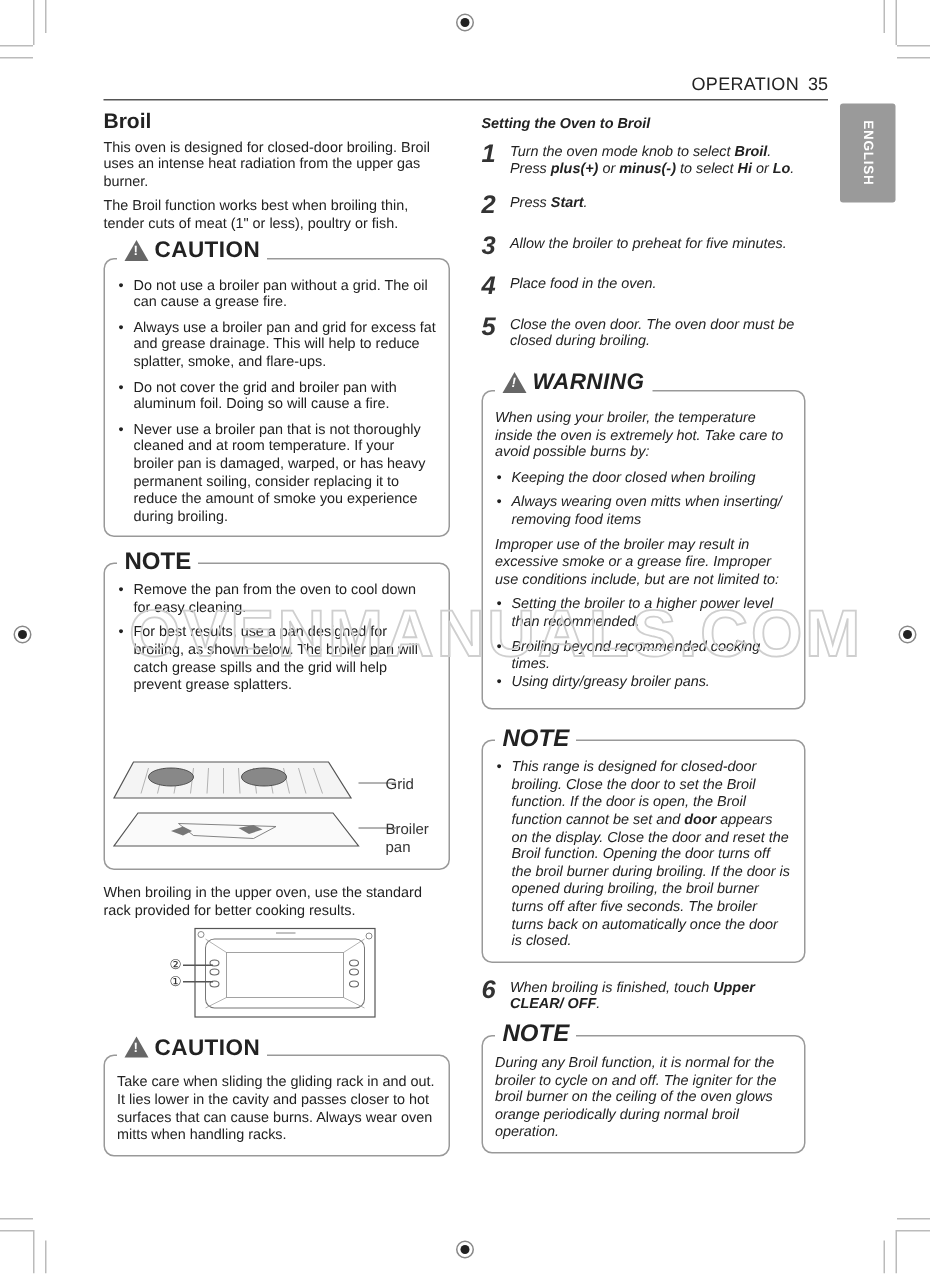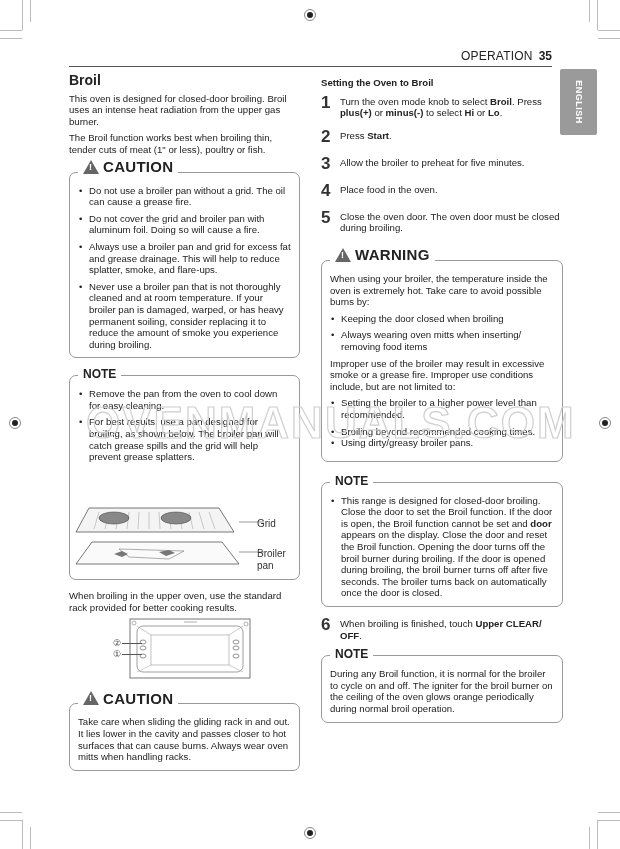--- a/index.html
+++ b/index.html
@@ -5,32 +5,32 @@
   html, body { margin:0; padding:0; }
   body { width:620px; height:849px; position:relative; background:#fff; overflow:hidden;
          font-family:"Liberation Sans", sans-serif; color:#222; }
   
   .crop { position:absolute; background:#bbb; }
   .reg { position:absolute; width:10px; height:10px; border-radius:50%; border:1px solid #888; background:#fff; }
   .reg::after { content:""; position:absolute; left:2px; top:2px; width:6px; height:6px; border-radius:50%; background:#222; }
   
   .hdr { position:absolute; left:69px; top:49px; width:483px; border-bottom:1px solid #555; height:17px; text-align:right; font-size:12px; }
   .hdr .sect { letter-spacing:0.2px; }
-  .hdr .pg { font-weight:bold; margin-left:6px; }
+  .hdr .pg { font-weight:normal; margin-left:6px; }
   .side-tab { position:absolute; left:560px; top:69px; width:37px; height:66px; background:#9a9a9a; border-radius:2px; }
   .side-tab span { position:absolute; left:50%; top:50%; transform:translate(-50%,-50%) rotate(90deg); color:#fff; font-size:9px; font-weight:bold; letter-spacing:0.5px; white-space:nowrap; }
   
   .col { position:absolute; font-size:9.6px; line-height:11.6px; }
   .col p { margin:0 0 5px 0; }
   h2 { font-size:14px; margin:0 0 6px 0; font-weight:bold; }
   .subh { font-size:9.6px; font-weight:bold; margin:0 0 6px 0; }
   .box { position:relative; border:1px solid #999; border-radius:7px; padding:12px 8px 7px 8px; margin-top:12px; }
   .box .legend { position:absolute; top:-11px; left:8px; background:#fff; padding:0 5px; display:flex; align-items:center; }
   .box .legend.caution, .box .legend.warning { font-size:15px; font-weight:bold; letter-spacing:0.3px; top:-13px; }
-  .box .legend.note { font-size:12px; font-weight:bold; top:-7px; }
+  .box .legend.note { font-size:16px; font-weight:bold; top:-7px; }
   .tri { width:0; height:0; border-left:8px solid transparent; border-right:8px solid transparent; border-bottom:14px solid #666; position:relative; margin-right:4px; }
   .tri::after { content:"!"; position:absolute; left:-2px; top:2px; color:#fff; font-size:9px; font-weight:bold; }
   ul { list-style:none; margin:0; padding:0; }
   li { position:relative; padding-left:11px; margin-bottom:5px; }
   li::before { content:"•"; position:absolute; left:1px; top:0; }
   .step { display:flex; margin-bottom:10px; }
   .step .num { font-size:17px; font-weight:bold; width:19px; flex:none; line-height:15px; color:#333; }
   .step .txt { flex:1; padding-top:1px; }
   b { font-weight:bold; }
   .watermark { position:absolute; left:86px; top:398px; font-size:44px; font-weight:bold; color:transparent; -webkit-text-stroke:1.2px #cfcfcf; letter-spacing:2px; pointer-events:none; white-space:nowrap; }
@@ -72,22 +72,22 @@
   <p>This oven is designed for closed-door broiling. Broil uses an intense heat radiation from the upper gas burner.</p>
   <p>The Broil function works best when broiling thin, tender cuts of meat (1" or less), poultry or fish.</p>
 
   <div class="box" style="margin-top:16px;">
     <div class="legend caution">
         <span class="tri"></span>
         <span>CAUTION</span>
       </div>
     <ul>
       <li>Do not use a broiler pan without a grid. The oil can cause a grease fire.</li>
+      <li>Always use a broiler pan and grid for excess fat and grease drainage. This will help to reduce splatter, smoke, and flare-ups.</li>
       <li>Do not cover the grid and broiler pan with aluminum foil. Doing so will cause a fire.</li>
-      <li>Always use a broiler pan and grid for excess fat and grease drainage. This will help to reduce splatter, smoke, and flare-ups.</li>
       <li style="margin-bottom:0;">Never use a broiler pan that is not thoroughly cleaned and at room temperature. If your broiler pan is damaged, warped, or has heavy permanent soiling, consider replacing it to reduce the amount of smoke you experience during broiling.</li>
     </ul>
   </div>
 
   <div class="box" style="margin-top:17px;height:205px;box-sizing:border-box;">
     <div class="legend note">NOTE</div>
     <ul>
       <li>Remove the pan from the oven to cool down for easy cleaning.</li>
       <li>For best results, use a pan designed for broiling, as shown below. The broiler pan will catch grease spills and the grid will help prevent grease splatters.</li>
     </ul>
@@ -152,21 +152,21 @@
 
   <div class="box" style="margin-top:20px;">
     <div class="legend caution">
         <span class="tri"></span>
         <span>CAUTION</span>
       </div>
     <p style="margin:0;">Take care when sliding the gliding rack in and out. It lies lower in the cavity and passes closer to hot surfaces that can cause burns. Always wear oven mitts when handling racks.</p>
   </div>
 </div>
 
-<div class="col" style="left:321px;top:77px;width:242px;">
+<div class="col" style="left:321px;top:77px;width:216px;font-style:italic;">
   <div class="subh">Setting the Oven to Broil</div>
 
   <div class="step">
     <span class="num">1</span>
     <span class="txt"><span>Turn the oven mode knob to select </span><b>Broil</b><span>. Press </span><b>plus(+)</b><span> or </span><b>minus(-)</b><span> to select </span><b>Hi</b><span> or </span><b>Lo</b><span>.</span></span>
   </div>
   <div class="step" style="margin-bottom:12px;">
     <span class="num">2</span>
     <span class="txt"><span>Press </span><b>Start</b><span>.</span></span>
   </div>

